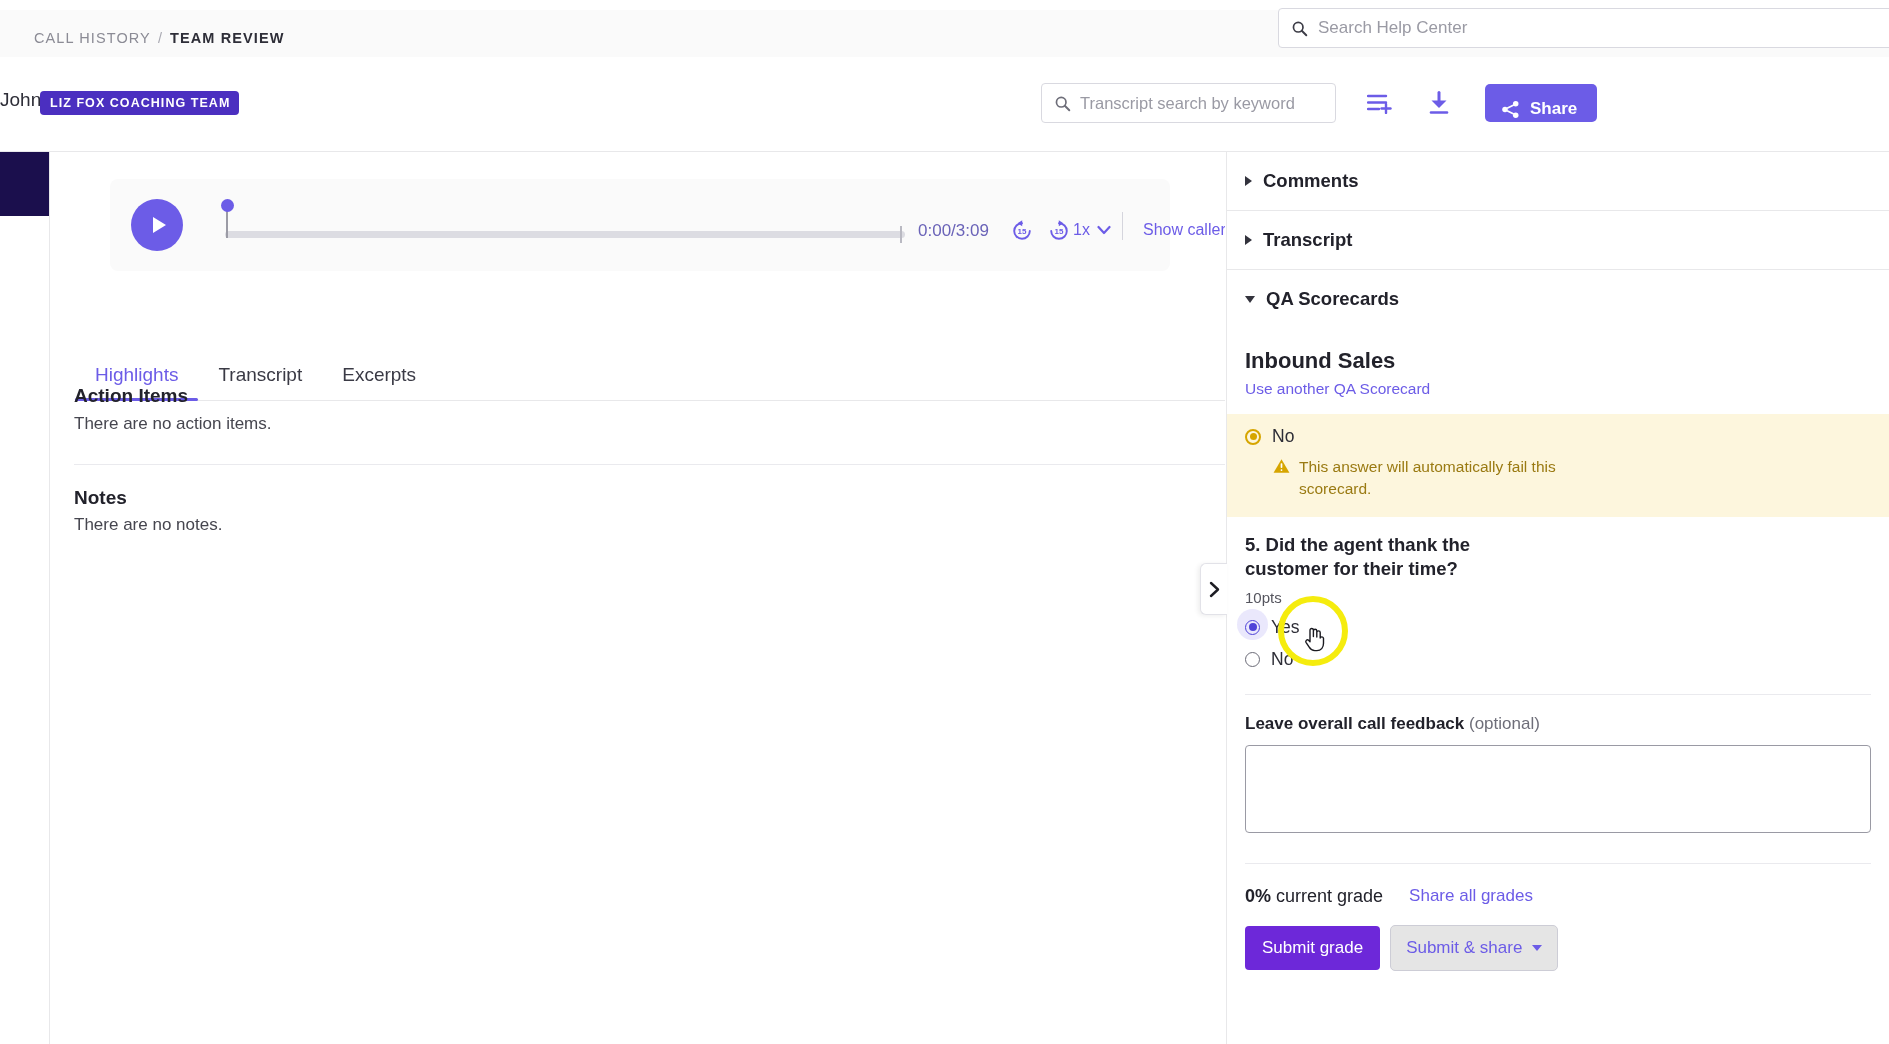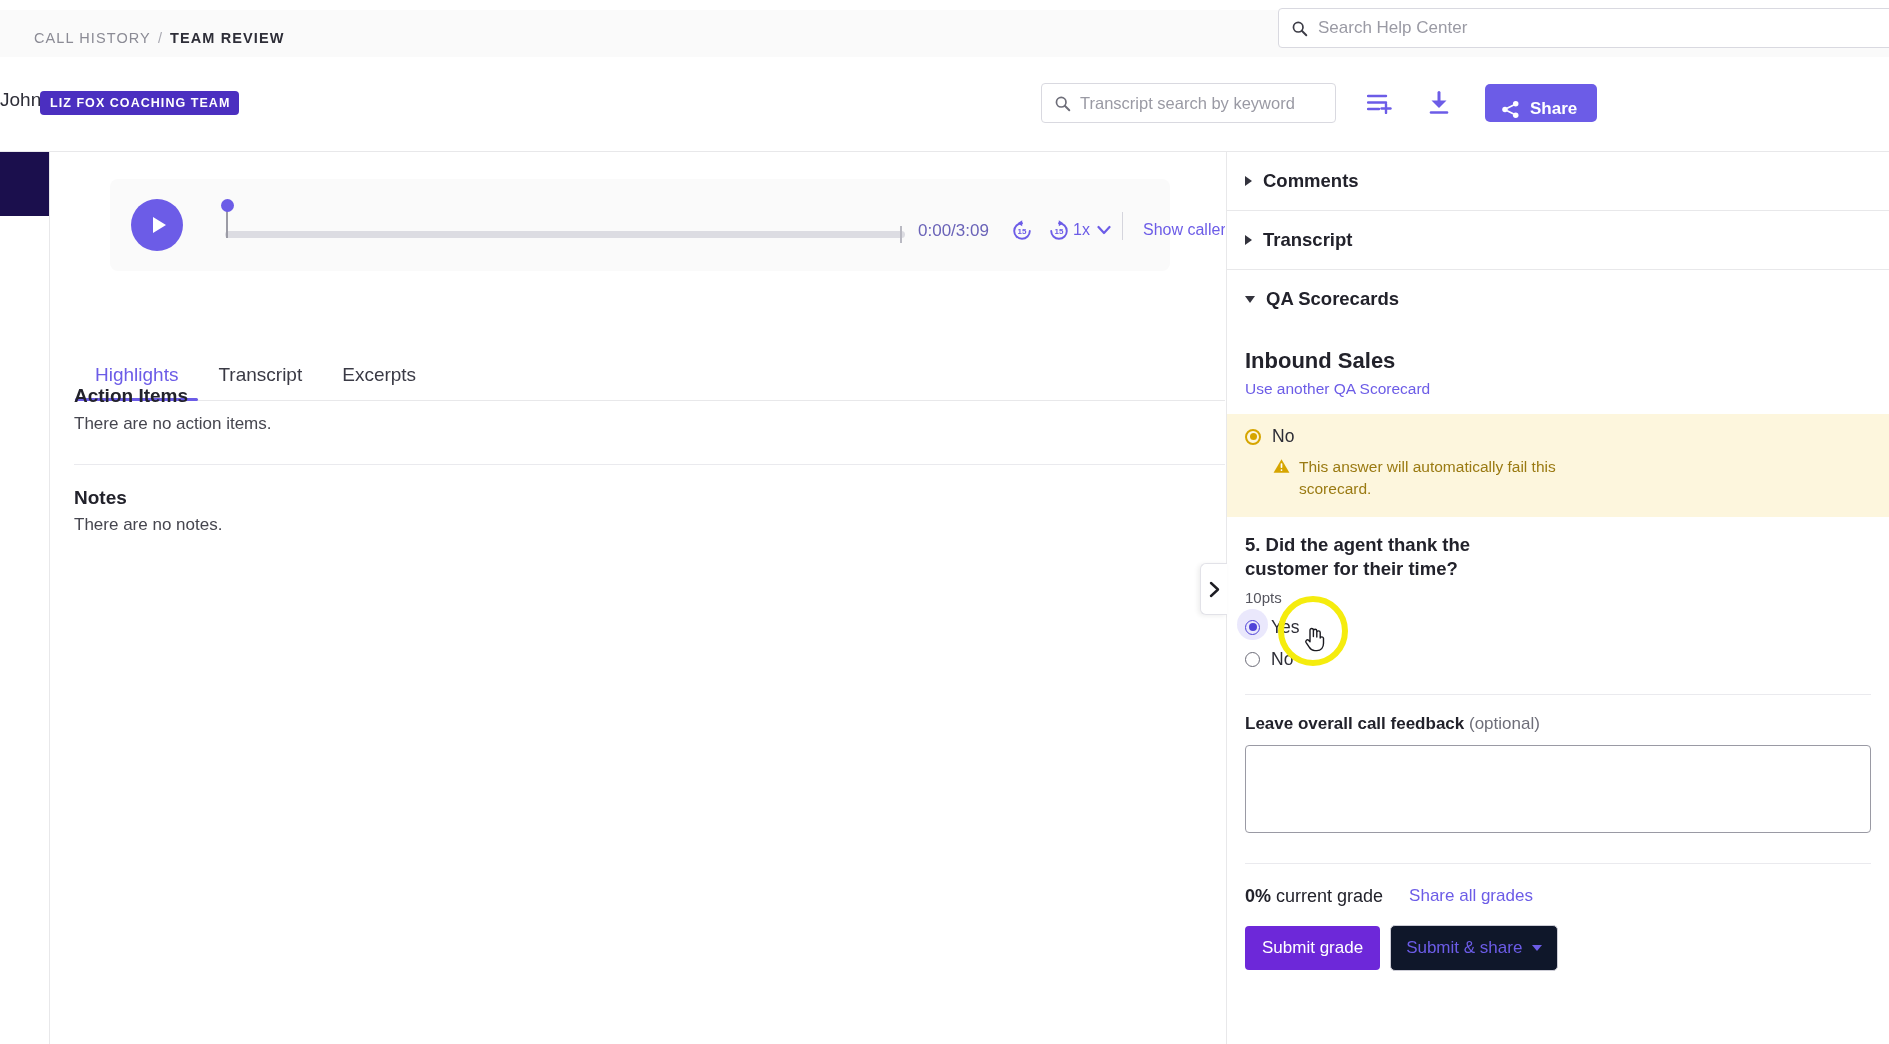--- a/index.html
+++ b/index.html
@@ -225,21 +225,21 @@
   .grade-txt { font-size: 18px; color: #22222b; }
   .grade-txt b { font-weight: 700; }
   .clear-link { font-size: 17px; color: #6c5ce7; cursor: pointer; }
   .btn-row { display: flex; align-items: center; gap: 10px; padding: 18px 18px 0 18px; }
   .btn-primary {
     background: #6d28d9; color: #fff; border: none; border-radius: 4px;
     padding: 12px 17px; font-size: 17px; cursor: pointer;
     font-family: "Liberation Sans", sans-serif;
   }
   .btn-ghost {
-    background: #0f172a; color: #6c5ce7; border: 1px solid #cdcdd6; border-radius: 5px;
+    background: #e5e5e5; color: #6c5ce7; border: 1px solid #cdcdd6; border-radius: 5px;
     padding: 12px 15px; font-size: 17px; cursor: pointer;
     display: flex; align-items: center; gap: 10px;
     font-family: "Liberation Sans", sans-serif;
   }
   .caret-d { width:0;height:0;border-top:6px solid #6c5ce7;border-left:5px solid transparent;border-right:5px solid transparent; }
 
   
   .collapse-tab {
     position: absolute; left: 1200px; top: 563px; width: 27px; height: 52px;
     background: #fff; border: 1px solid #e2e2e8; border-right: none;

